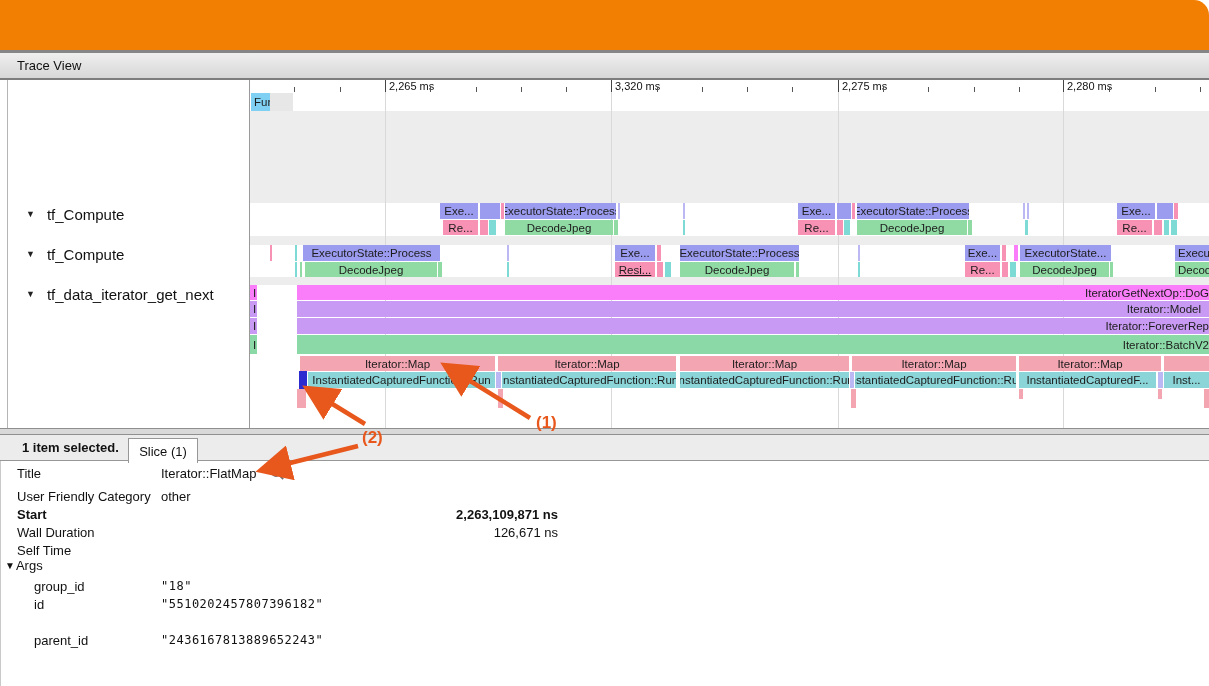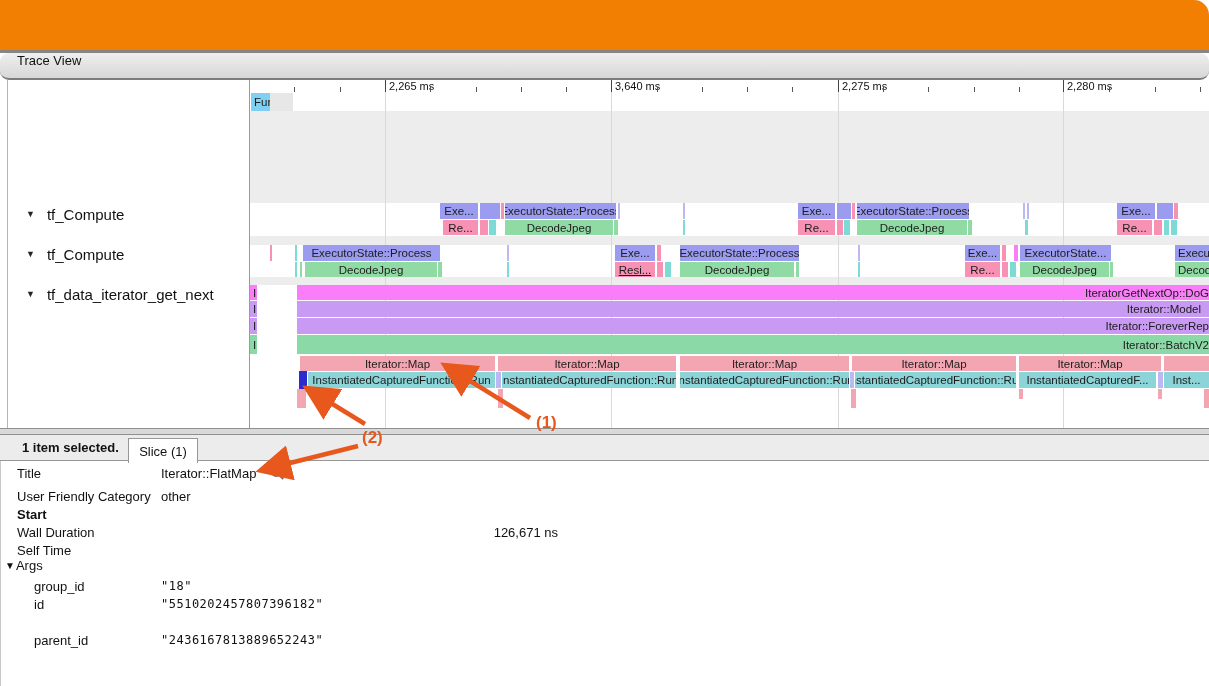--- a/index.html
+++ b/index.html
@@ -6,21 +6,21 @@
   #page{position:relative;width:1209px;height:686px;overflow:hidden;background:#fff;
         font-family:"Liberation Sans",sans-serif;-webkit-font-smoothing:antialiased;}
 
   
   #orange-bar{position:absolute;left:0;top:0;width:1209px;height:50px;border-top-right-radius:15px;
               border-bottom:3px solid #868686;box-sizing:content-box;}
 
   
   #trace-header{position:absolute;left:0;top:53px;width:1209px;height:25px;
                 background:linear-gradient(#efefef,#d7d7d7);border-bottom:2px solid #7d7d7d;
-                display:flex;align-items:flex-start;border-radius:9px;}
+                display:flex;align-items:center;}
   #trace-header .t{font-size:13px;color:#111;margin-left:17px;}
 
   
   #trace-body{position:absolute;left:0;top:80px;width:1209px;height:348px;background:#fff;}
   #left-rule{position:absolute;left:7px;top:0;width:1px;height:348px;background:#b5b5b5;}
   #sidebar{position:absolute;left:0;top:0;width:249px;height:348px;background:#fff;border-right:1px solid #9a9a9a;}
   .track{position:absolute;left:26px;height:18px;display:flex;align-items:center;cursor:pointer;}
   .track .tri{font-size:9px;color:#222;margin-right:12px;}
   .track .lbl{font-size:15px;color:#111;}
 
@@ -89,21 +89,21 @@
     <div id="left-rule"></div>
     <div id="timeline">
         <div class="band" style="top: 31px; height: 92px; background: rgb(237, 237, 237);"></div>
         <div class="band" style="top: 156px; height: 9px; background: rgb(237, 237, 237);"></div>
         <div class="band" style="top: 197px; height: 8px; background: rgb(237, 237, 237);"></div>
         <div class="gridline" style="left: 135px;"></div>
         <div class="tickmajor" style="left: 135px;"></div>
         <div class="ruler-label" style="left: 139px;">2,265 ms</div>
         <div class="gridline" style="left: 361px;"></div>
         <div class="tickmajor" style="left: 361px;"></div>
-        <div class="ruler-label" style="left: 365px;">3,640 ms</div>
+        <div class="ruler-label" style="left: 365px;">3,320 ms</div>
         <div class="gridline" style="left: 588px;"></div>
         <div class="tickmajor" style="left: 588px;"></div>
         <div class="ruler-label" style="left: 592px;">2,275 ms</div>
         <div class="gridline" style="left: 813px;"></div>
         <div class="tickmajor" style="left: 813px;"></div>
         <div class="ruler-label" style="left: 817px;">2,280 ms</div>
         <div class="tickminor" style="left: 44px;"></div>
         <div class="tickminor" style="left: 90px;"></div>
         <div class="tickminor" style="left: 180px;"></div>
         <div class="tickminor" style="left: 226px;"></div>
@@ -318,20 +318,21 @@
             <circle cx="6" cy="6" r="4.2" fill="none" stroke="#6b6b6b" stroke-width="1.6"></circle>
             <line x1="9.2" y1="9.2" x2="13.2" y2="13.2" stroke="#6b6b6b" stroke-width="1.8"></line>
           </svg></div>
       </div>
       <div class="drow" style="top: 26px; left: 0px; width: 1168px; text-decoration: underline;">
         <div class="dlabel">User Friendly Category</div>
         <div class="dvalue">other</div>
       </div>
       <div class="drow" style="top: 44px; left: 0px; width: 1209px; font-weight: bold;">
         <div class="dlabel">Start</div>
+        <div class="dvalue num">2,263,109,871 ns</div>
       </div>
       <div class="drow" style="top: 62px; left: 0px; width: 1209px;">
         <div class="dlabel">Wall Duration</div>
         <div class="dvalue num">126,671 ns</div>
       </div>
       <div class="drow" style="top: 80px; left: 0px; width: 1209px;">
         <div class="dlabel">Self Time</div>
       </div>
       <div class="drow" style="top: 116px; left: 0px; width: 1209px;">
         <div class="aname">group_id</div>

